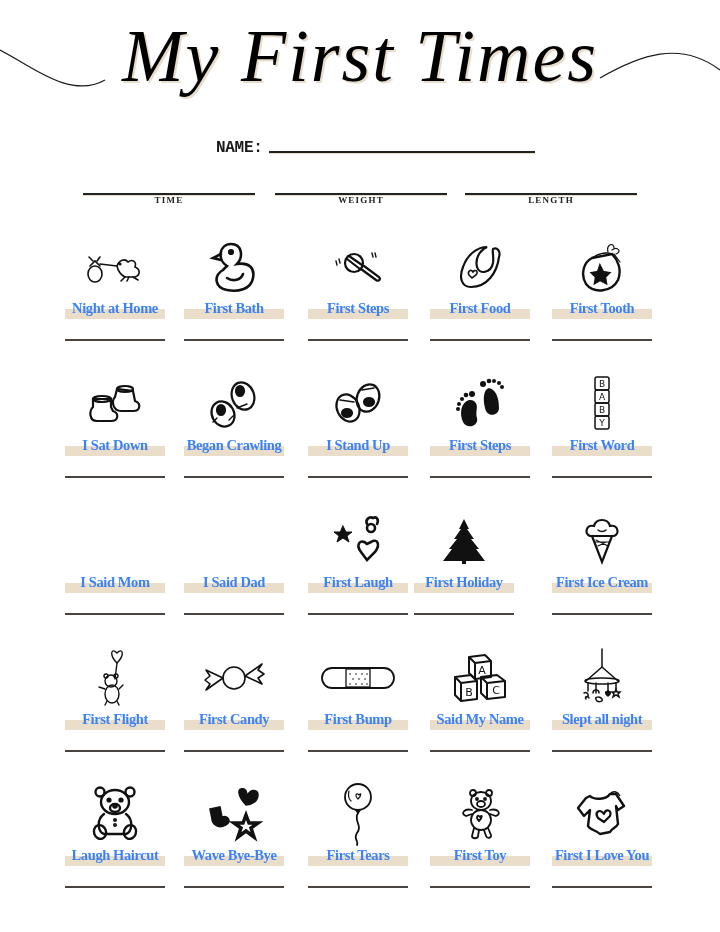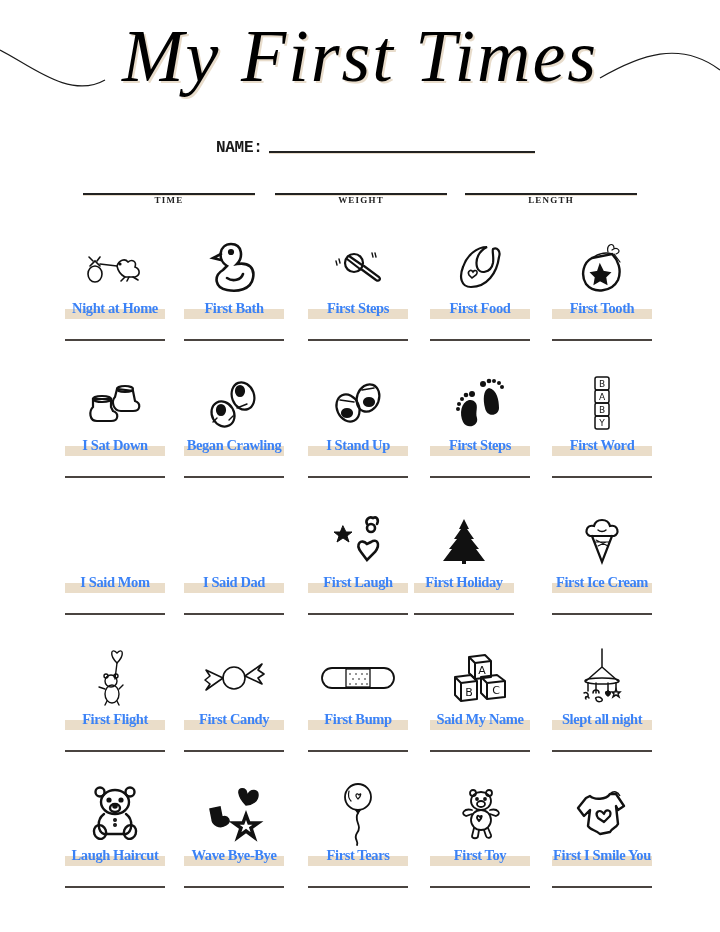--- a/index.html
+++ b/index.html
@@ -484,16 +484,16 @@
 <div class="cell" style="left:542px;top:783px">
   <div class="icon">
     <svg width="52" height="52" viewBox="0 0 52 52" fill="none" stroke="#111" stroke-width="2.4" stroke-linejoin="round">
       <path d="M14 8 C 18 12, 30 12, 34 6 L 40 6 L 48 18 L 42 22 L 40 18 L 42 36 C 40 40, 36 40, 34 44 L 24 46 C 20 42, 14 42, 12 38 L 14 22 L 8 28 L 2 20 L 10 10 Z"></path>
       <path d="M28 26 C 24 20, 18 24, 22 30 L28 34 L34 28 C 36 22, 30 20, 28 26 Z" stroke-width="2.2"></path>
       <path d="M34 6 C 38 2, 42 4, 44 8" stroke-width="1.4"></path>
     </svg>
   </div>
   <div class="label-wrap">
       <div class="hl"></div>
-    <div class="label">First I Smile You</div>
+    <div class="label">First I Love You</div>
     </div>
   <div class="write-line"></div>
 </div>
 
 </body></html>

